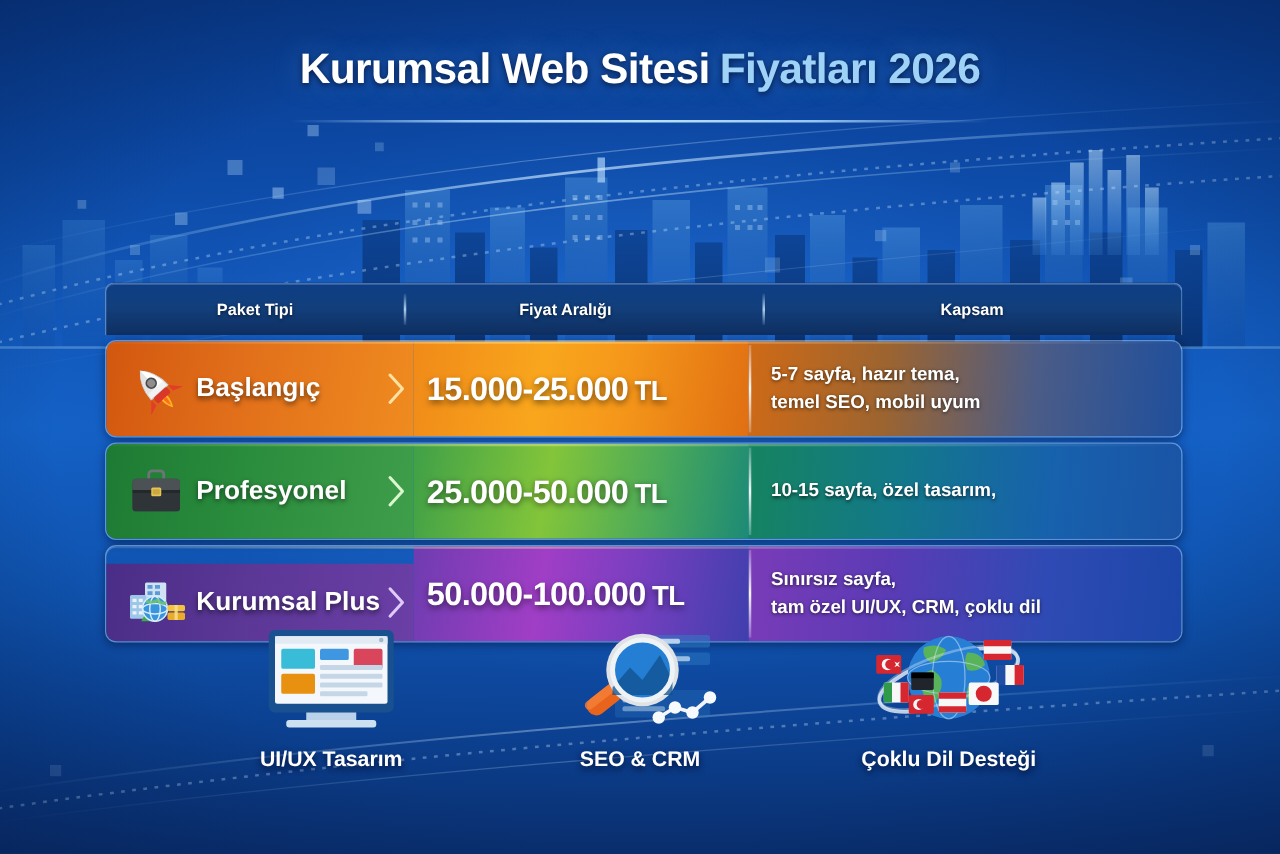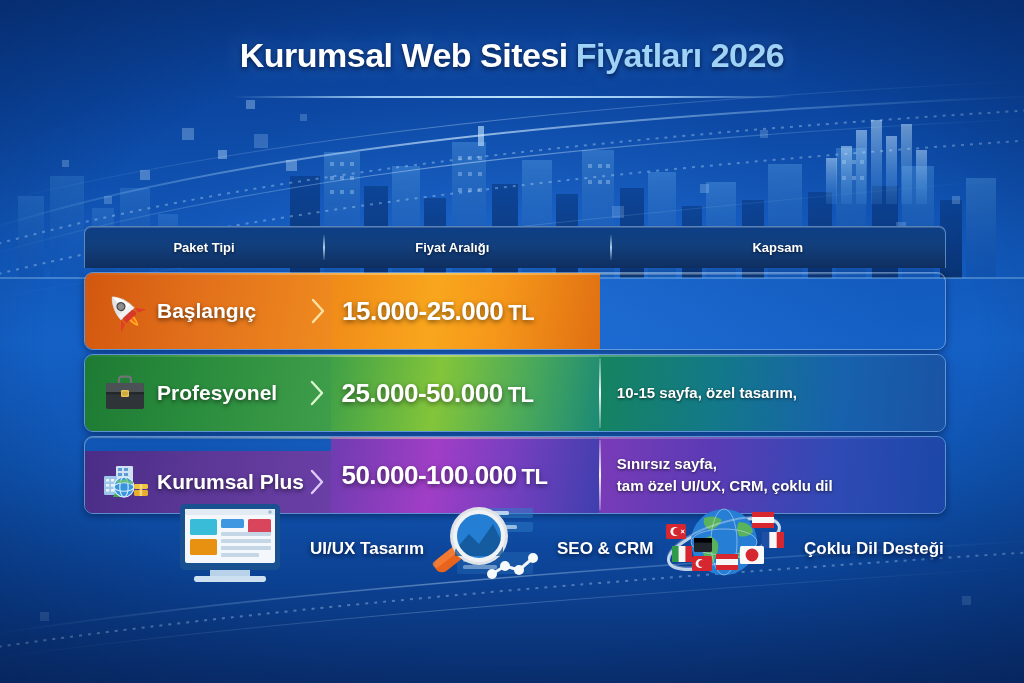--- a/index.html
+++ b/index.html
@@ -168,21 +168,21 @@
   
   .features {
     position: absolute;
     left: 150px; top: 500px;
     width: 724px;
     display: flex;
     justify-content: space-between;
   }
   .feature {
     width: 230px;
-    display: flex; flex-direction: row; align-items: center;
+    display: flex; flex-direction: column; align-items: center;
   }
   .feature-art { width: 160px; height: 88px; position: relative; }
   .feature-label {
     margin-top: 10px;
     color: #ffffff;
     font-size: 17px;
     font-weight: 700;
     text-shadow: 0 2px 5px rgba(0,10,40,0.8);
     white-space: nowrap;
   }
@@ -361,20 +361,24 @@
             </g>
           </svg>
         </div>
         <span class="pkg-name">Başlangıç</span>
         <svg class="chevron" viewBox="0 0 15 26">
           <path d="M2 2 L12 13 L2 24" fill="none" stroke="#ffe9b0" stroke-width="2.4" stroke-linecap="round" stroke-linejoin="round" opacity="0.92"></path>
         </svg>
       </div>
       <div class="cell-price">
         <span class="price"><span>15.000-25.000</span><span class="tl">TL</span></span>
+      </div>
+      <div class="cell-scope">
+        <span class="scope-line">5-7 sayfa, hazır tema,</span>
+        <span class="scope-line">temel SEO, mobil uyum</span>
       </div>
     </div>
 
     <div class="row r2">
       <div class="cell-name">
         <div class="pkg-icon">
           <svg viewBox="0 0 52 46" width="52" height="46">
             <path d="M20 13 L20 9.5 C20 7.8 21.3 6.6 23 6.6 L29 6.6 C30.7 6.6 32 7.8 32 9.5 L32 13" fill="none" stroke="#6f7478" stroke-width="2.2"></path>
             <rect x="7" y="13" width="38" height="26" rx="3.2" fill="#3b4145"></rect>
             <rect x="7" y="13" width="38" height="10" rx="3.2" fill="#4b5155"></rect>

